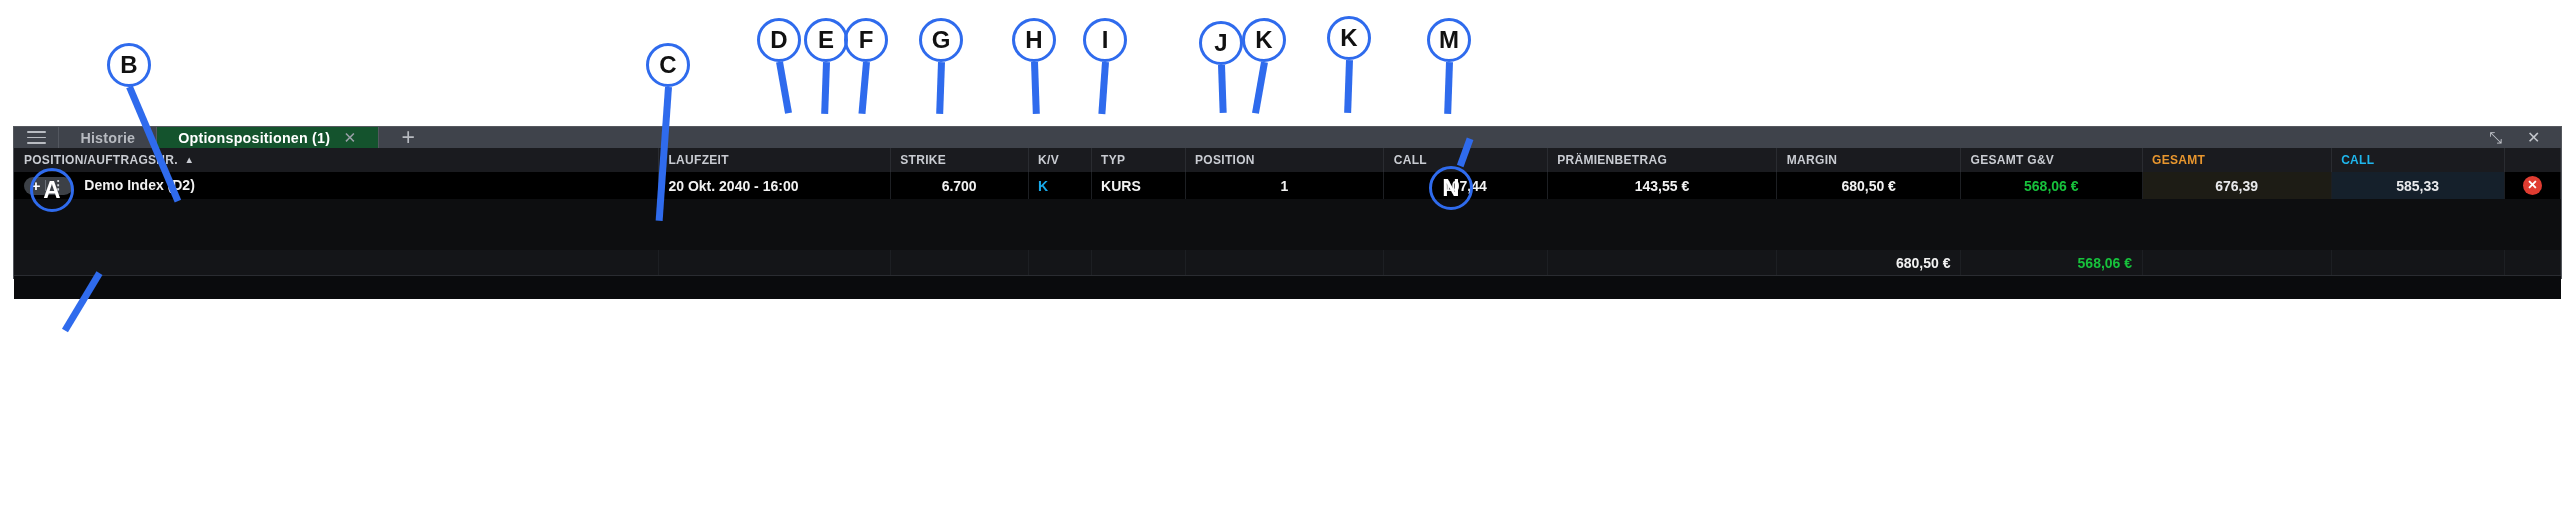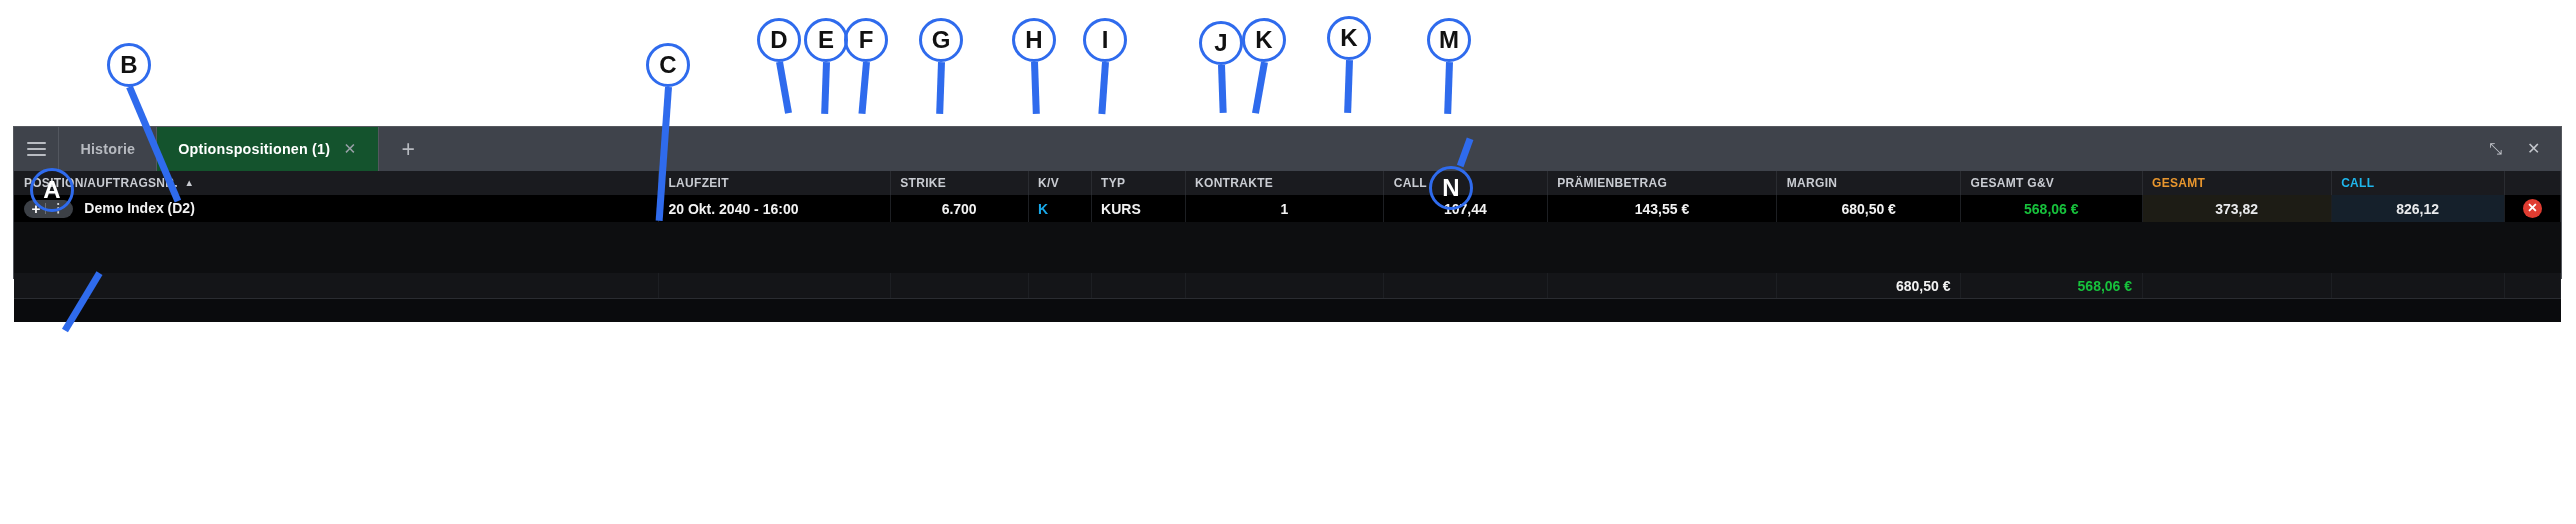--- a/index.html
+++ b/index.html
@@ -8,21 +8,21 @@
   
   .callout{position:absolute;width:44px;height:44px;border-radius:50%;border:3.8px solid #2f6bed;
            background:transparent;display:flex;align-items:center;justify-content:center;
            font-size:24px;font-weight:700;color:#111;z-index:40;box-sizing:border-box;}
   .callout.on-dark{color:#ffffff;}
   .leader{position:absolute;background:#2f6bed;width:6.7px;transform-origin:top center;z-index:35;}
 
   .window{position:absolute;left:13.4px;top:126px;width:2549px;height:153px;background:#121316;
           border:1px solid #55585e;box-sizing:border-box;z-index:10;}
 
-  .tabbar{height:44px;background:#3f434b;display:flex;align-items:stretch;position:relative;}
+  .tabbar{height:21px;background:#3f434b;display:flex;align-items:stretch;position:relative;}
   .hamburger{width:44px;display:flex;align-items:center;justify-content:center;cursor:pointer;
              border-right:1px solid #53575f;}
   .hamburger span{display:block;width:19px;height:1.9px;background:#b9bcc2;margin:1.9px 0;border-radius:1px;}
   .hamb-wrap{display:flex;flex-direction:column;}
   .tab{display:flex;align-items:center;padding:0 21px;font-size:14.3px;color:#b7bac0;font-weight:700;
        letter-spacing:0.2px;cursor:pointer;border-right:1px solid #53575f;white-space:nowrap;}
   .tab.active{background:#14532d;color:#ffffff;}
   .tab .tclose{margin-left:13.4px;color:#9aa0a8;font-size:15.3px;font-weight:400;}
   .tab-add{width:59px;display:flex;align-items:center;justify-content:center;color:#b7bac0;
            font-size:23px;font-weight:300;cursor:pointer;}
@@ -120,21 +120,21 @@
     </colgroup>
     <thead>
       <tr>
         <th class="l">
           <span>POSITION/AUFTRAGSNR.</span><span class="sortarrow">▲</span>
         </th>
         <th class="l">LAUFZEIT</th>
         <th>STRIKE</th>
         <th class="l">K/V</th>
         <th class="l">TYP</th>
-        <th>KONTRAKTE</th>
+        <th>POSITION</th>
         <th>CALL</th>
         <th>PRÄMIENBETRAG</th>
         <th>MARGIN</th>
         <th>GESAMT G&amp;V</th>
         <th class="sell">GESAMT</th>
         <th class="buy">CALL</th>
         <th></th>
       </tr>
     </thead>
     <tbody>
@@ -148,22 +148,22 @@
         </td>
         <td class="l">20 Okt. 2040 - 16:00</td>
         <td>6.700</td>
         <td class="l kv">K</td>
         <td class="l">KURS</td>
         <td>1</td>
         <td>107,44</td>
         <td>143,55 €</td>
         <td>680,50 €</td>
         <td class="pos">568,06 €</td>
-        <td class="sellcell">373,82</td>
-        <td class="buycell">826,12</td>
+        <td class="sellcell">676,39</td>
+        <td class="buycell">585,33</td>
         <td class="actcell">
           <span class="closebtn">✕</span>
         </td>
       </tr>
     </tbody>
   </table>
 
   <div class="body-fill"></div>
 
   <table class="totals">

